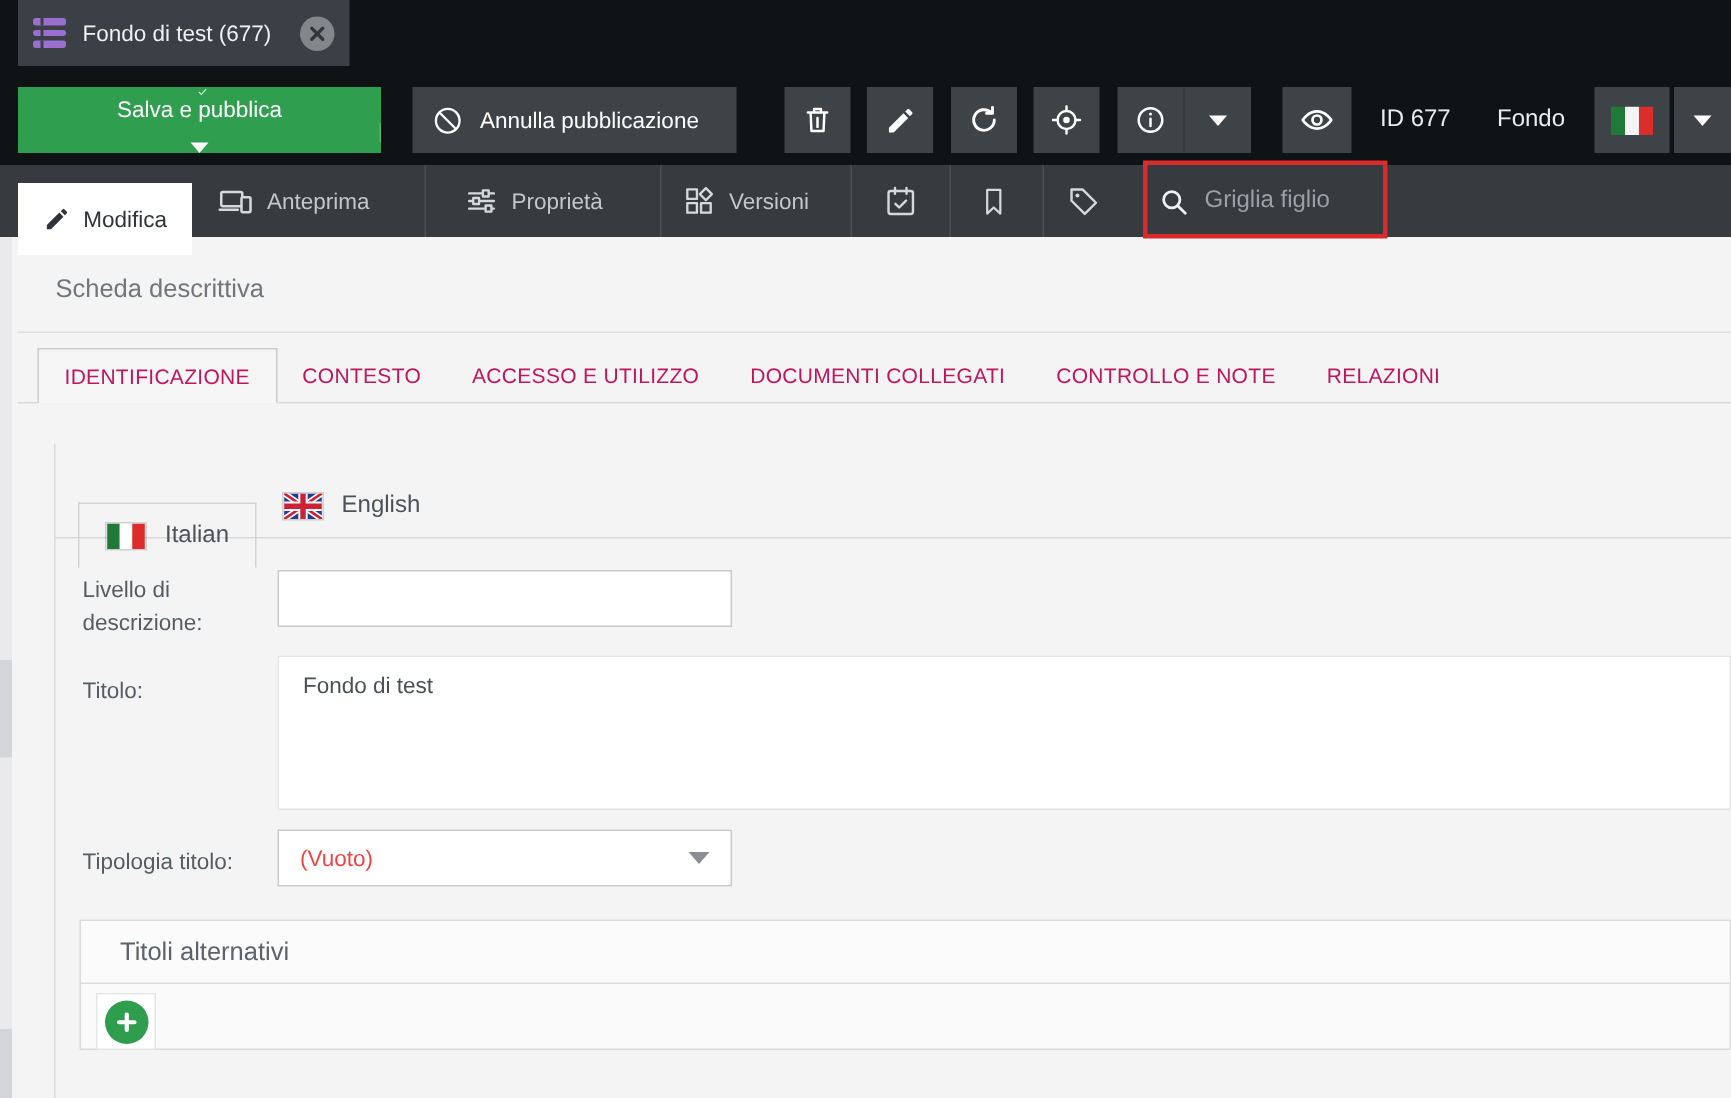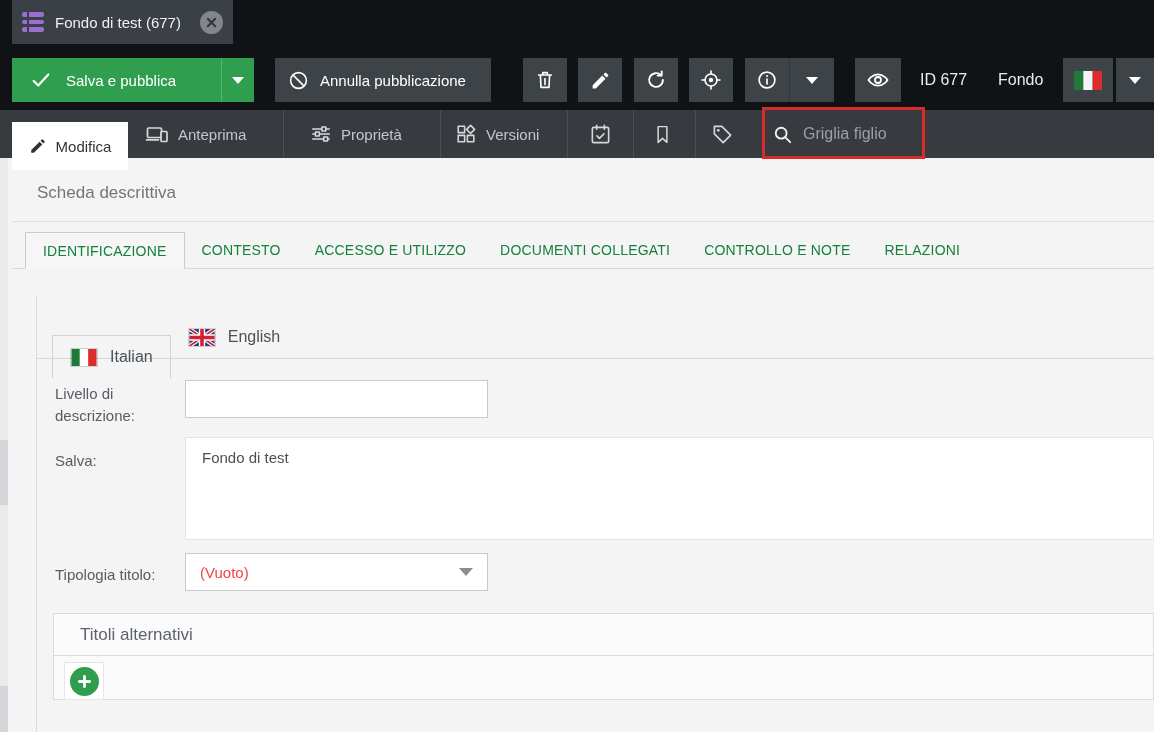--- a/index.html
+++ b/index.html
@@ -49,21 +49,21 @@
   .annotation { left:762px; top:107px; width:163px; height:52px; border:3px solid #d92b2b; z-index:5; }
 
   
   .v-scrollbar { left:0; top:158px; width:8px; height:574px; background:#eaeaec; }
   .v-thumb { position:absolute; left:0; width:8px; background:#d4d5d8; }
   .section-title { left:37px; top:183px; color:#70767c; font-size:17px; }
   .hrule { left:12px; top:221px; width:1142px; height:1px; background:#dcddde; }
 
   .sec-tabs { left:12px; top:232px; width:1142px; height:37px; display:flex;
               border-bottom:1px solid #d8d9db; padding-left:13px; }
-  .sec-tab { height:37px; line-height:36px; padding:0 17px; color:#15803d; font-size:14px;
+  .sec-tab { height:37px; line-height:36px; padding:0 17px; color:#be185d; font-size:14px;
              letter-spacing:.2px; white-space:nowrap; }
   .sec-tab.active { background:#f6f6f7; border:1px solid #c9cbce; border-bottom:1px solid #f6f6f7;
                     margin-bottom:-1px; }
 
   .panel-border { left:36px; top:296px; width:1px; height:436px; background:#d9dadc; }
 
   .lang-tabs { left:36px; top:315px; width:1118px; height:44px; display:flex;
                border-bottom:1px solid #d8d9db; padding-left:16px; }
   .lang-tab { height:44px; display:flex; align-items:center; gap:12px; padding:0 17px;
               color:#4b5258; font-size:16px; }
@@ -104,21 +104,21 @@
           <i></i>
         </span>
       <span class="title">Fondo di test (677)</span>
       <span class="close-btn">
         <svg width="11" height="11" viewBox="0 0 12 12">
           <path d="M2 2l8 8M10 2l-8 8" stroke="#33373b" stroke-width="2.4" stroke-linecap="round"></path>
         </svg>
       </span>
     </div>
 
-    <div class="btn btn-green" style="left:12px;width:242px;">
+    <div class="btn btn-green" style="left:12px;width:242px;flex-direction:column;">
       <svg class="wicn" width="22" height="22" viewBox="0 0 24 24" style="margin:0 14px 0 18px;stroke-width:2.4">
         <path d="M4 13l5 5L20 6"></path>
       </svg>
       <span>Salva e pubblica</span>
       <span style="margin-left:auto;width:1px;height:44px;background:#58b374;"></span>
       <span style="width:32px;display:flex;justify-content:center;">
           <span class="caret"></span>
         </span>
     </div>
 
@@ -302,21 +302,21 @@
         <path d="M14 0v19M0 9.5h28" stroke="#ffffff" stroke-width="7"></path>
         <path d="M14 0v19M0 9.5h28" stroke="#cc2233" stroke-width="4"></path>
       </svg>
       <span>English</span>
     </div>
   </div>
 
   <div class="f-label" style="top:383px;">Livello di descrizione:</div>
   <input class="f-input" style="top: 380px;" type="text" value="">
 
-  <div class="f-label" style="top:450px;">Salva:</div>
+  <div class="f-label" style="top:450px;">Titolo:</div>
   <textarea class="f-textarea" style="">Fondo di test</textarea>
 
   <div class="f-label" style="top:564px;">Tipologia titolo:</div>
   <div class="f-select">
     <span>(Vuoto)</span>
     <span class="sel-caret"></span>
   </div>
 
   <div class="abs alt-box">
     <div class="alt-head">Titoli alternativi</div>

